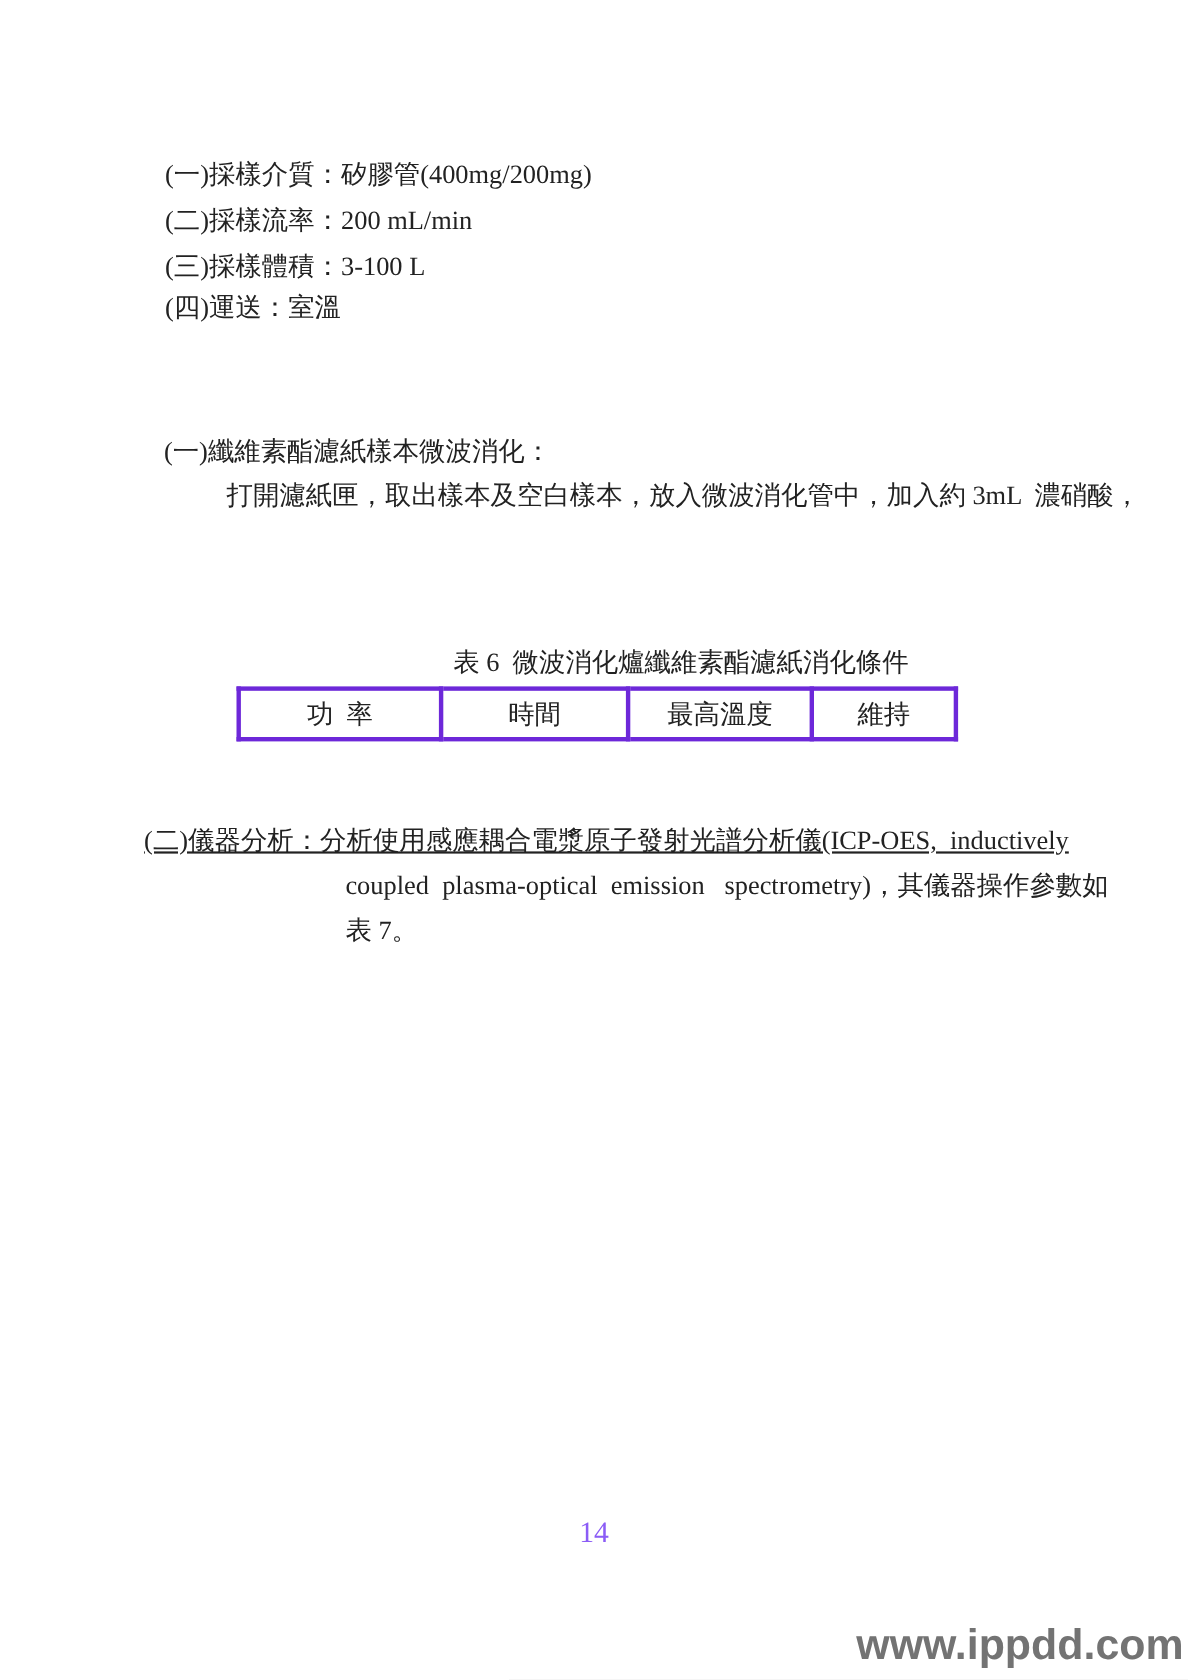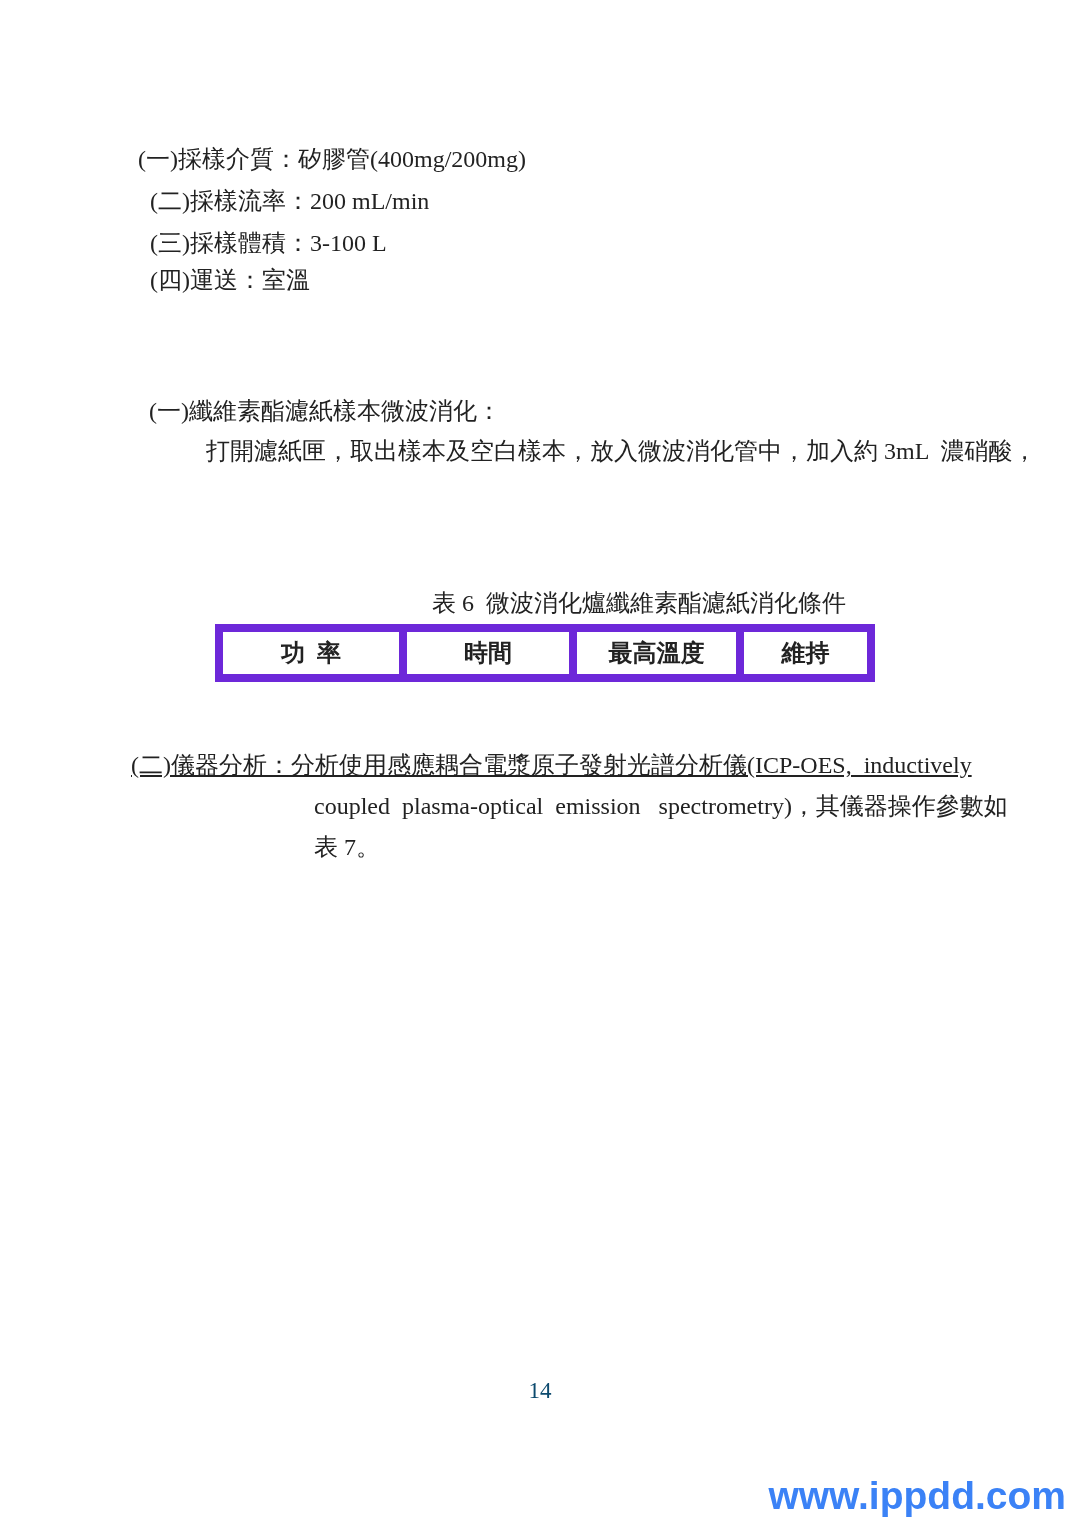--- a/index.html
+++ b/index.html
@@ -25,67 +25,67 @@
     position: absolute;
     left: 215px;
     top: 624px;
     width: 652px;
     border-collapse: collapse;
     table-layout: fixed;
     font-size: 24px;
     color: #222222;
   }
   table.digestion td, table.digestion th {
-    border: 8px solid #6d28d9;
+    border: 4px solid #6d28d9;
     text-align: center;
     vertical-align: middle;
-    font-weight: bold;
+    font-weight: normal;
     padding: 0;
     white-space: pre;
     overflow: hidden;
   }
   table.digestion tr.hdr td { height: 42px; }
   table.digestion tr.data td { height: 46px; }
   .page-number {
     position: absolute;
     left: 0;
     top: 1378px;
     width: 100%;
     text-align: center;
-    font-size: 23px;
-    color: #0c4a6e;
+    font-size: 27px;
+    color: #8b5cf6;
   }
   .watermark {
     position: absolute;
-    right: 14px;
+    right: 4px;
     top: 1474px;
     font-family: "Liberation Sans", "DejaVu Sans", sans-serif;
     font-weight: 700;
     font-size: 39px;
     letter-spacing: 0px;
-    color: #3b82f6;
+    color: #737373;
     white-space: pre;
   }
 </style>
 </head>
 <body>
 
 <div class="page">
 
-  <div class="line" style="left:138px; top:144px;">(一)採樣介質：矽膠管(400mg/200mg)</div>
+  <div class="line" style="left:150px; top:144px;">(一)採樣介質：矽膠管(400mg/200mg)</div>
   <div class="line" style="left:150px; top:186px;">(二)採樣流率：200 mL/min</div>
   <div class="line" style="left:150px; top:228px;">(三)採樣體積：3-100 L</div>
   <div class="line" style="left:150px; top:265px;">(四)運送：室溫</div>
 
 
   <div class="line" style="left:149px; top:396px;">(一)纖維素酯濾紙樣本微波消化：</div>
 
   <div class="line" style="left:206px; top:436px;">打開濾紙匣，取出樣本及空白樣本，放入微波消化管中，加入約 3mL  濃硝酸，</div>
 
-  <div class="line caption" style="left:412px; top:588px;margin-left:20px;">表 6  微波消化爐纖維素酯濾紙消化條件</div>
+  <div class="line caption" style="left:412px; top:588px;">表 6  微波消化爐纖維素酯濾紙消化條件</div>
 
   <table class="digestion">
     <colgroup>
       <col style="width:83px;">
       <col style="width:101px;">
       <col style="width:170px;">
       <col style="width:167px;">
       <col style="width:131px;">
     </colgroup>
     <tbody>

